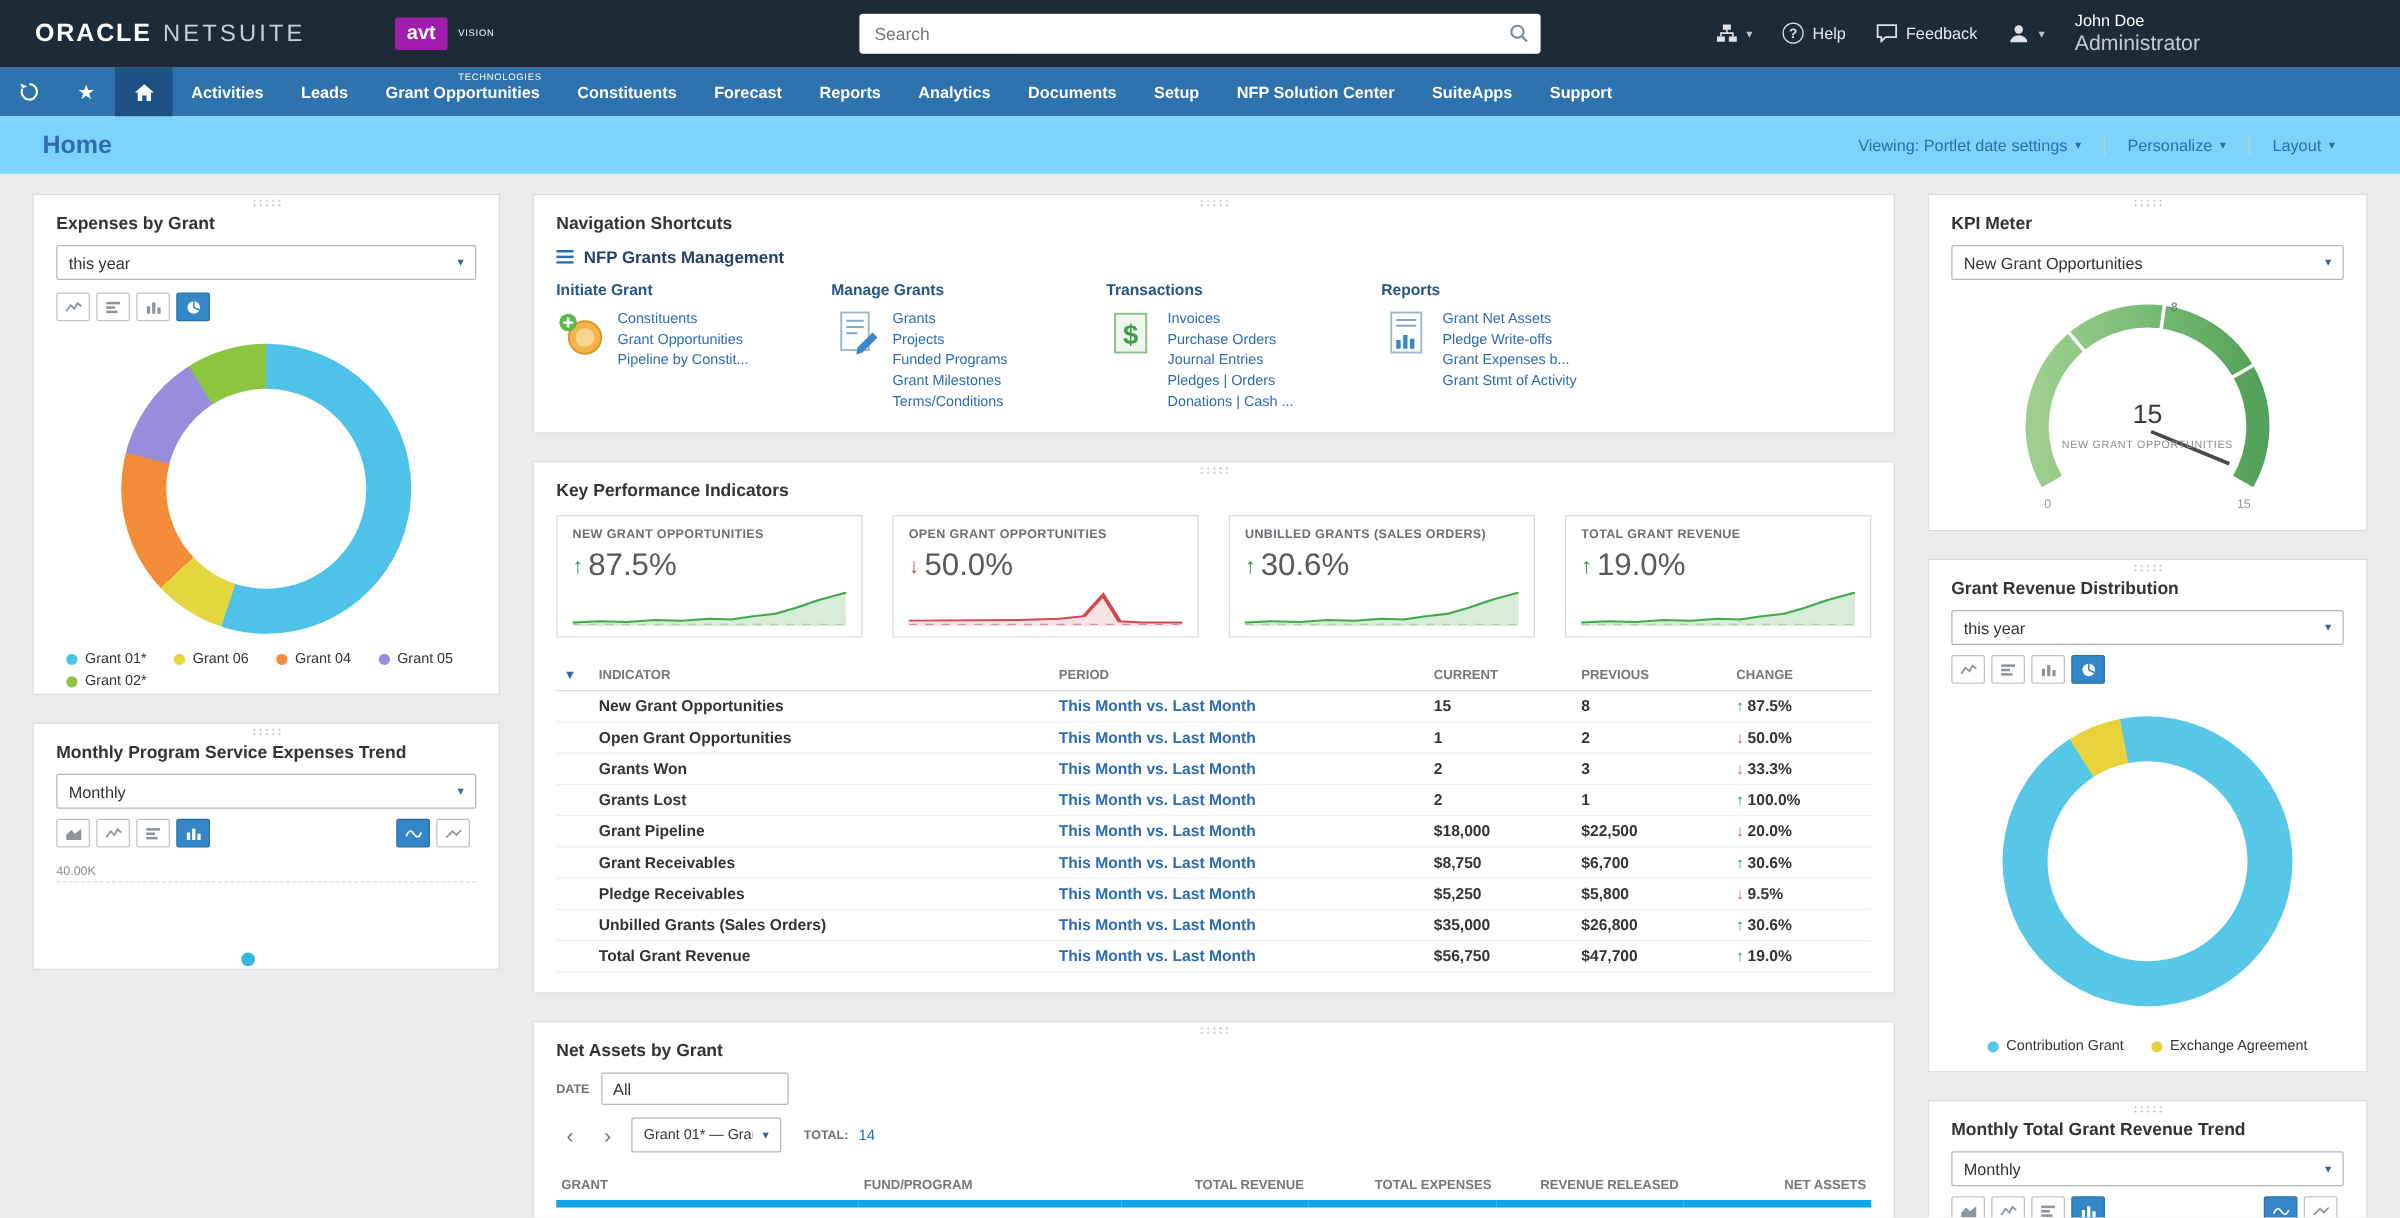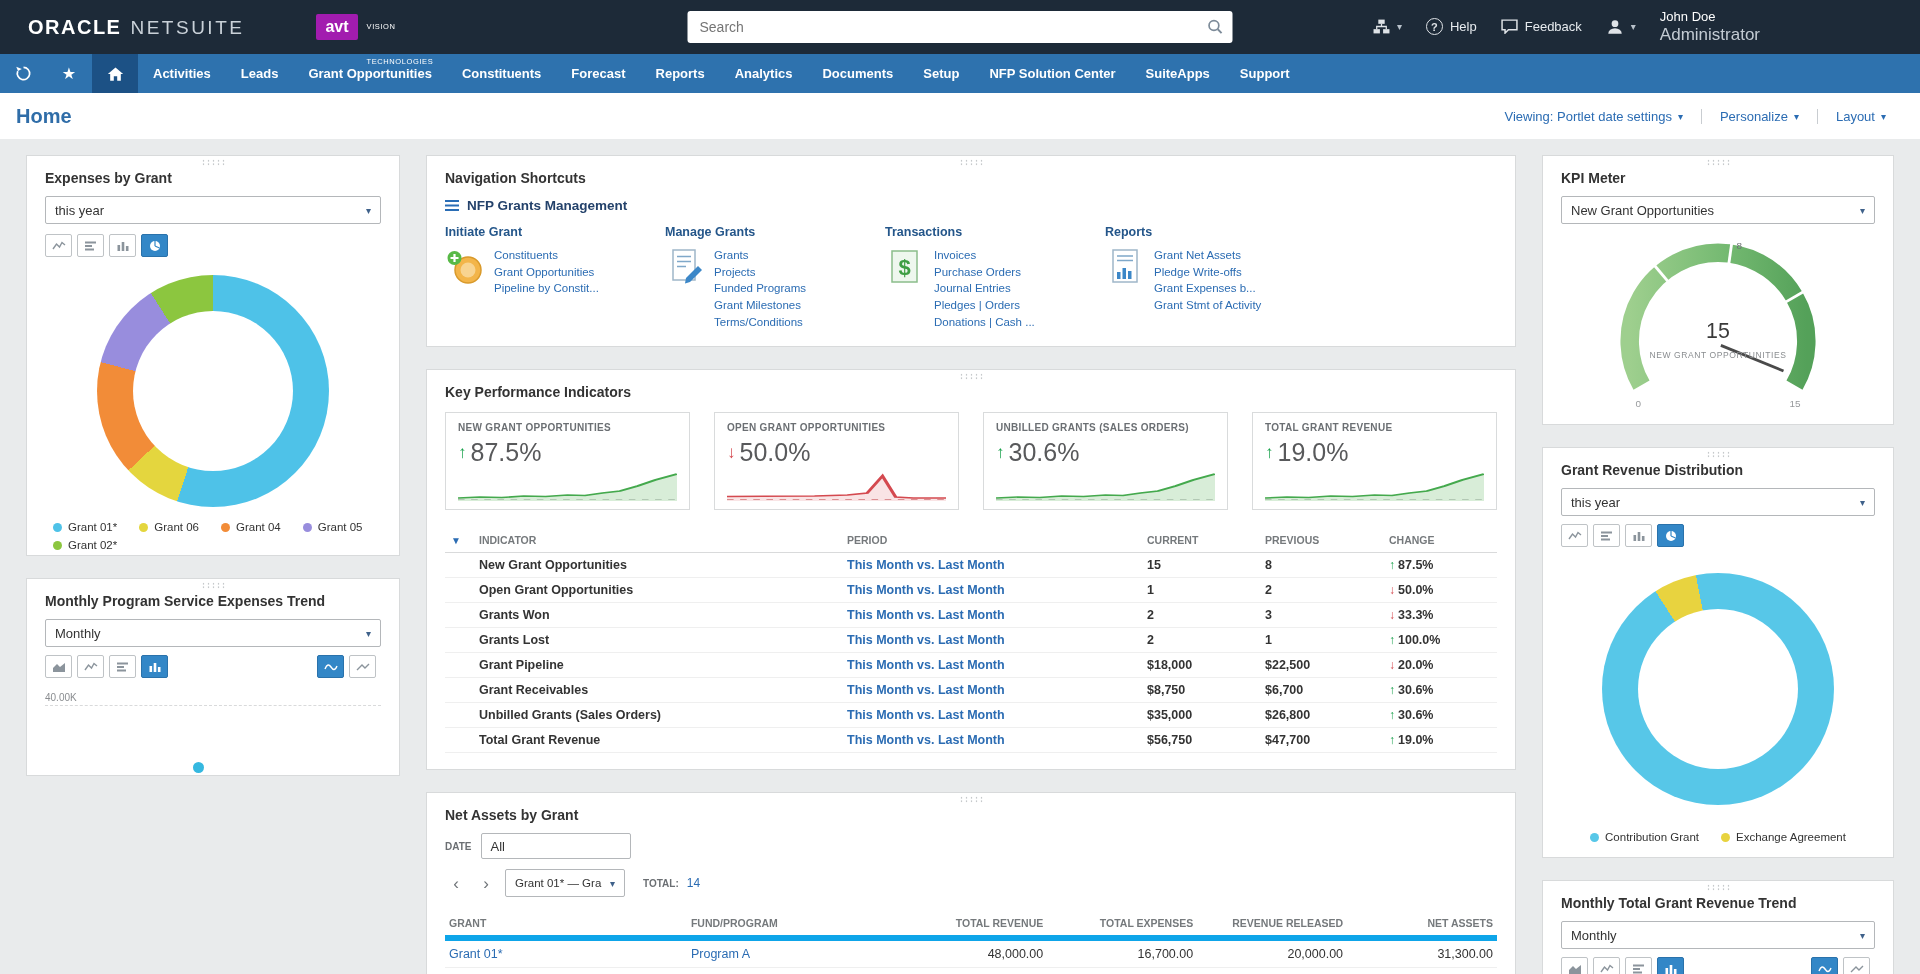--- a/index.html
+++ b/index.html
@@ -25,21 +25,21 @@
   .uname { color: #fff; font-size: 13px; }
   .urole { color: #c3cbd3; font-size: 17px; }
 
   
   .nav { height: 39px; background: #2e72ae; display: flex; align-items: stretch; }
   .nav-ic { width: 46px; display: flex; align-items: center; justify-content: center; color: #fff; font-size: 16px; cursor: pointer; }
   .nav-ic.active { background: #1c5185; }
   .nav-item { display: flex; align-items: center; padding: 0 15px; color: #fff; font-size: 13px; font-weight: bold; cursor: pointer; white-space: nowrap; }
 
   
-  .pagebar { height: 46px; background: #ffffff; display: flex; align-items: center; padding: 0 16px; }
+  .pagebar { height: 46px; background: #7dd3fc; display: flex; align-items: center; padding: 0 34px; }
   .page-title { color: #2f6da8; font-size: 20px; font-weight: bold; }
   .pb-right { margin-left: auto; display: flex; align-items: center; }
   .pb-item { color: #2b6cb3; font-size: 13px; padding: 0 18px; cursor: pointer; display: flex; align-items: center; gap: 6px; }
   .pb-item + .pb-item { border-left: 1px solid #c9cdd1; }
   .pb-item .caret { color: #2b6cb3; }
 
   
   .content { display: flex; gap: 26px; padding: 16px 26px 0; align-items: flex-start; }
   .col-left { width: 374px; flex: none; }
   .col-mid { flex: 1; min-width: 0; }
@@ -613,20 +613,30 @@
               <td class="c-ind">Grant Receivables</td>
               <td><span class="plink">This Month vs. Last Month</span></td>
               <td class="c-cur">$8,750</td>
               <td class="c-prev">$6,700</td>
               <td><span class="chg up">
                   <span class="arr"></span>
                   <span>30.6%</span>
                 </span></td>
             </tr>
 
+            <tr>
+              <td class="c-ind">Pledge Receivables</td>
+              <td><span class="plink">This Month vs. Last Month</span></td>
+              <td class="c-cur">$5,250</td>
+              <td class="c-prev">$5,800</td>
+              <td><span class="chg down">
+                  <span class="arr"></span>
+                  <span>9.5%</span>
+                </span></td>
+            </tr>
 
             <tr>
               <td class="c-ind">Unbilled Grants (Sales Orders)</td>
               <td><span class="plink">This Month vs. Last Month</span></td>
               <td class="c-cur">$35,000</td>
               <td class="c-prev">$26,800</td>
               <td><span class="chg up">
                   <span class="arr"></span>
                   <span>30.6%</span>
                 </span></td>

